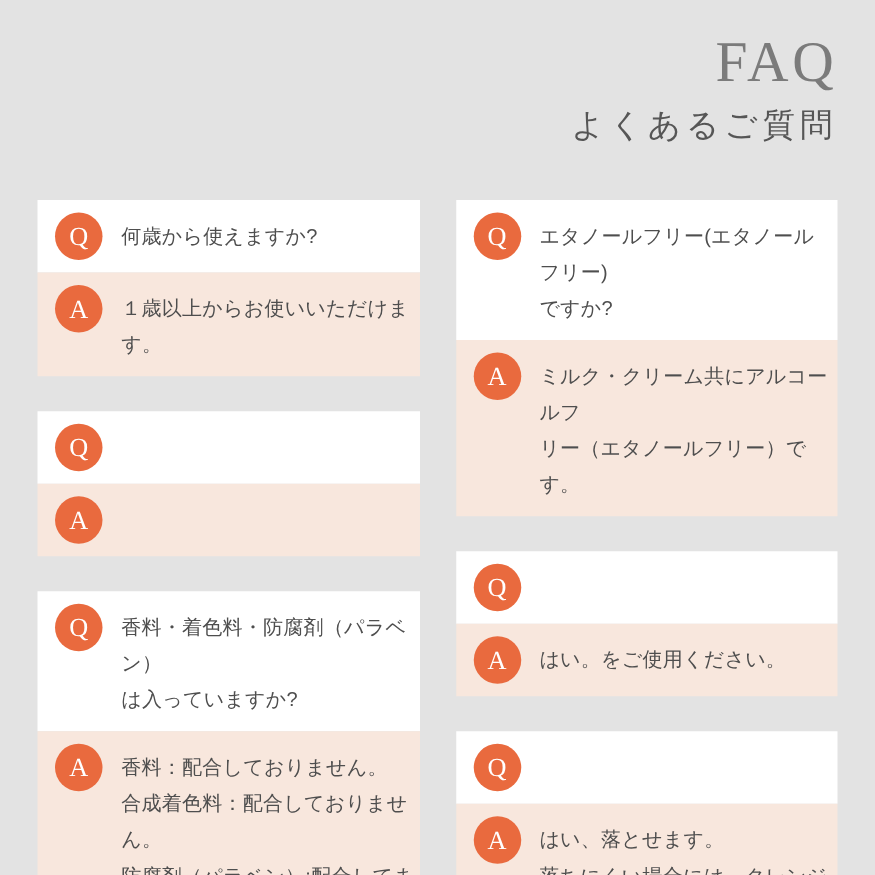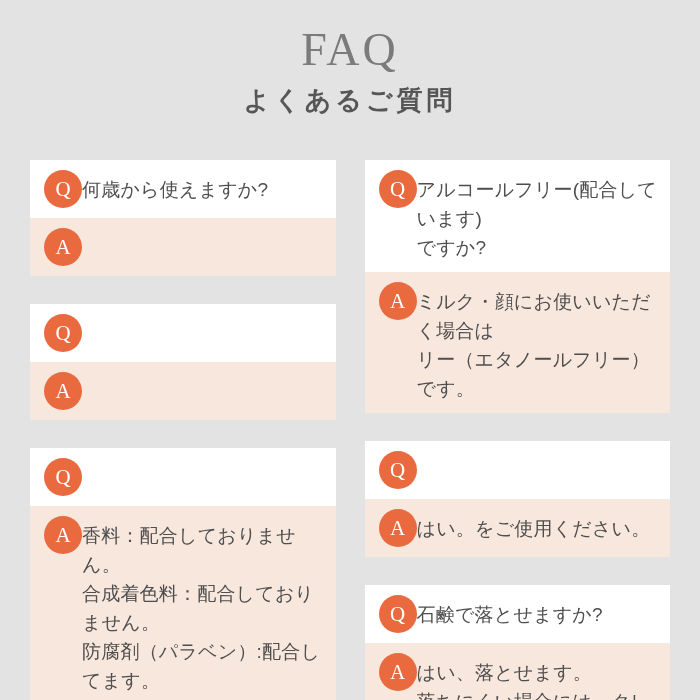--- a/index.html
+++ b/index.html
@@ -13,35 +13,35 @@
     font-family: "Liberation Sans", "DejaVu Sans", sans-serif;
     overflow: hidden;
   }
   .page {
     width: 700px;
     height: 700px;
     box-sizing: border-box;
     padding: 24px 30px 30px 30px;
   }
   .header {
-    text-align: center;
+    text-align: right;
   }
   .title {
     font-family: "Liberation Serif", "DejaVu Serif", serif;
     font-size: 46px;
     line-height: 52px;
     font-weight: 400;
     letter-spacing: 3px;
     color: #7b7b7b;
   }
   .subtitle {
     font-family: "Liberation Serif", "DejaVu Serif", serif;
     font-size: 26px;
     line-height: 34px;
-    font-weight: 700;
+    font-weight: 400;
     letter-spacing: 4px;
     color: #565656;
     margin-top: 8px;
   }
   .faq-grid {
     margin-top: 42px;
     display: grid;
     grid-template-columns: 1fr 1fr;
     column-gap: 29px;
     align-items: start;
@@ -72,22 +72,23 @@
     height: 38px;
     border-radius: 50%;
     background: var(--accent, #e96a3e);
     color: #ffffff;
     font-family: "Liberation Serif", "DejaVu Serif", serif;
     font-size: 21px;
     line-height: 38px;
     text-align: center;
   }
   .qa-text {
+    margin-left: 15px;
     padding-top: 5px;
-    font-size: 19px;
+    font-size: 16px;
     line-height: 29px;
     font-weight: 500;
     color: #4e4e4e;
     white-space: pre-line;
     letter-spacing: 0.2px;
   }
 </style>
 </head>
 <body>
 
@@ -99,72 +100,74 @@
 
   <div class="faq-grid">
     <div class="faq-column">
   <div class="qa-item">
     <div class="row q-row">
       <div class="badge">Q</div>
       <div class="qa-text">何歳から使えますか?</div>
     </div>
     <div class="row a-row">
       <div class="badge">A</div>
+      <div class="qa-text">１歳以上からお使いいただけます。</div>
     </div>
   </div>
 
   <div class="qa-item">
     <div class="row q-row">
       <div class="badge">Q</div>
     </div>
     <div class="row a-row">
       <div class="badge">A</div>
     </div>
   </div>
 
   <div class="qa-item">
     <div class="row q-row">
       <div class="badge">Q</div>
+      <div class="qa-text">香料・着色料・防腐剤（パラベン）
+は入っていますか?</div>
     </div>
     <div class="row a-row">
       <div class="badge">A</div>
       <div class="qa-text">香料：配合しておりません。
 合成着色料：配合しておりません。
 防腐剤（パラベン）:配合してます。</div>
     </div>
   </div>
 </div>
     <div class="faq-column">
   <div class="qa-item">
     <div class="row q-row">
       <div class="badge">Q</div>
-      <div class="qa-text">アルコールフリー(配合しています)
+      <div class="qa-text">エタノールフリー(エタノールフリー)
 ですか?</div>
     </div>
     <div class="row a-row">
       <div class="badge">A</div>
-      <div class="qa-text">ミルク・顔にお使いいただく場合は
+      <div class="qa-text">ミルク・クリーム共にアルコールフ
 リー（エタノールフリー）です。</div>
     </div>
   </div>
 
   <div class="qa-item">
     <div class="row q-row">
       <div class="badge">Q</div>
     </div>
     <div class="row a-row">
       <div class="badge">A</div>
       <div class="qa-text">はい。をご使用ください。</div>
     </div>
   </div>
 
   <div class="qa-item">
     <div class="row q-row">
       <div class="badge">Q</div>
-      <div class="qa-text">石鹸で落とせますか?</div>
     </div>
     <div class="row a-row">
       <div class="badge">A</div>
       <div class="qa-text">はい、落とせます。
 落ちにくい場合には、クレンジング
 をご使用ください。</div>
     </div>
   </div>
 </div>
   </div>

